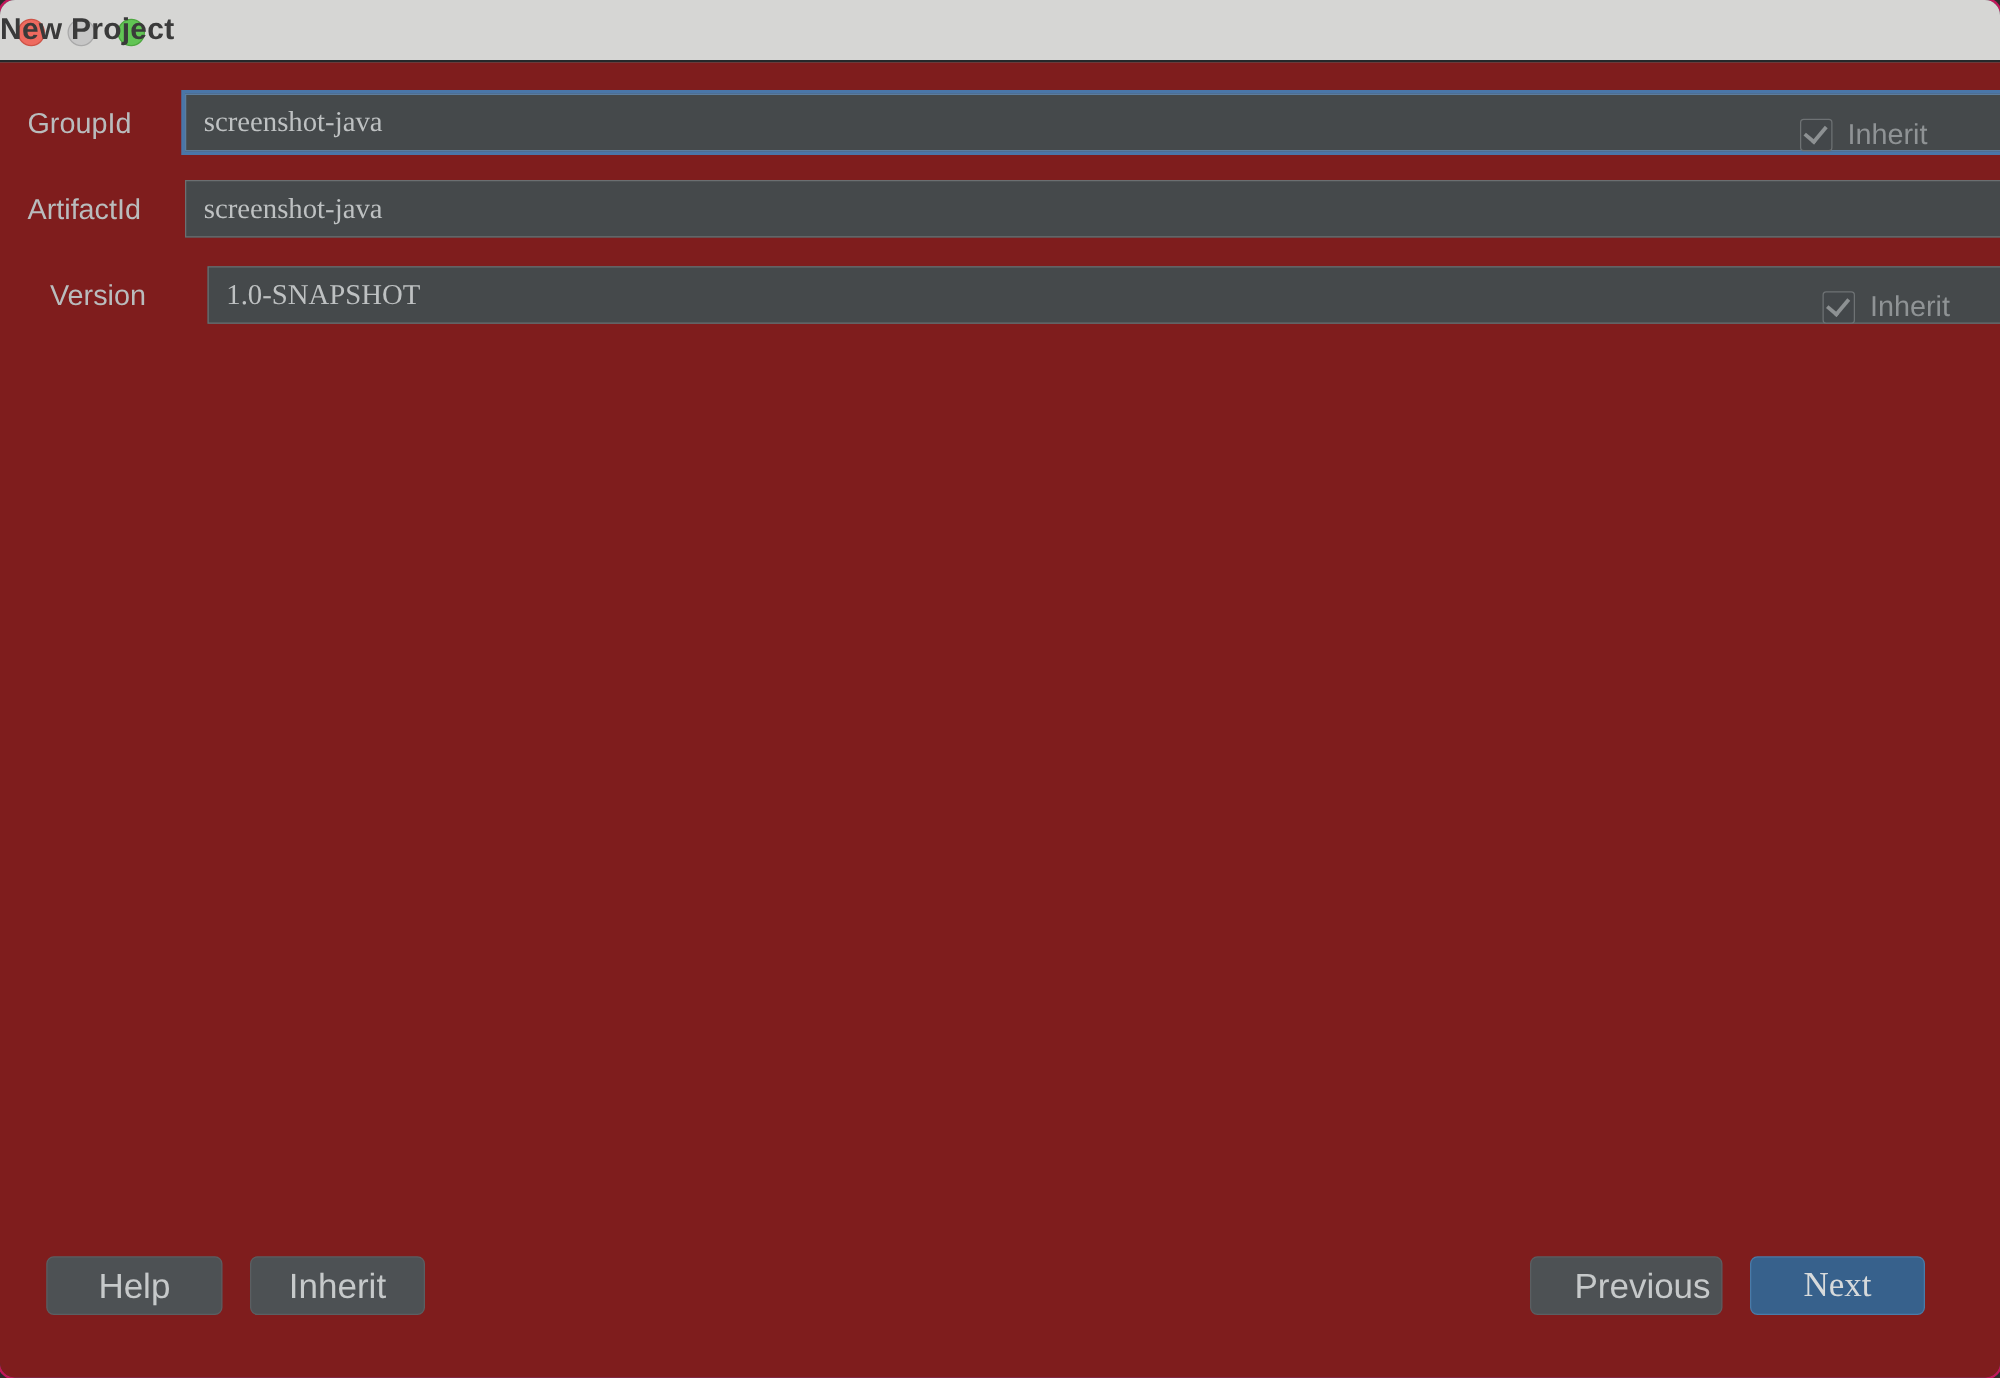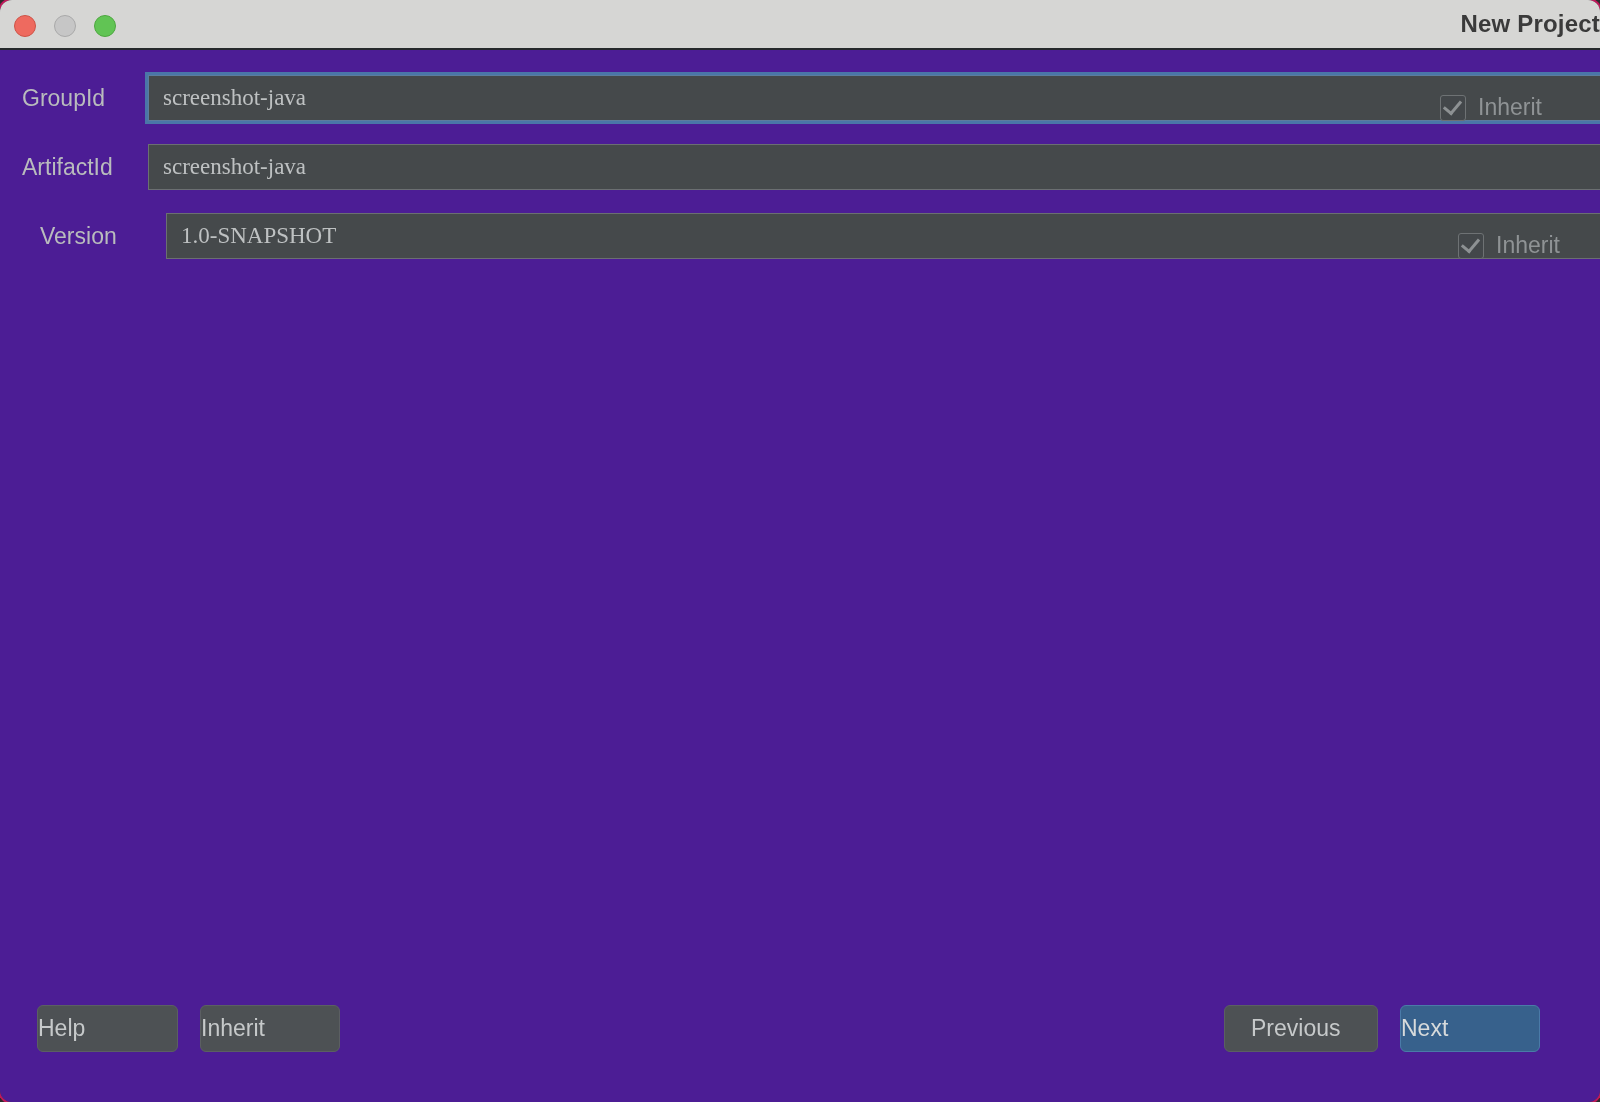--- a/index.html
+++ b/index.html
@@ -57,35 +57,35 @@
   .light.min     { background: #c6c6c6; border: 1px solid #a9a9a9; }
   .light.zoom    { background: #61c454; border: 1px solid #4da73f; }
 
   #window-title {
     position: absolute;
     left: 0;
     top: 0;
     width: 1600px;
     height: 48px;
     line-height: 48px;
-    text-align: right;
+    text-align: left;
     font-size: 24px;
     font-weight: bold;
     color: #3a3a3a;
     letter-spacing: 0.2px;
   }
 
   
   #body {
     position: absolute;
     left: 0;
     top: 50px;
     width: 1600px;
     height: 1052px;
-    background: #4c1d95;
+    background: #7f1d1d;
   }
 
   
   .form-row {
     position: absolute;
     left: 0;
     width: 1600px;
     height: 46px;
   }
   #row-groupid   { top: 25px; }
@@ -164,30 +164,31 @@
   
   .btn {
     position: absolute;
     box-sizing: border-box;
     height: 47px;
     border-radius: 6px;
     background: #4d5154;
     border: 1px solid #5b5f62;
     color: #c6c9ca;
     font-family: "Liberation Sans", sans-serif;
-    font-size: 23px;
+    font-size: 28px;
     line-height: 45px;
-    text-align: left;
+    text-align: center;
     cursor: default;
     padding: 0;
   }
   .btn.primary {
     background: #37618c;
     border: 1px solid #4a7ba8;
     color: #d7dadb;
+    font-family: Liberation Serif, serif;
   }
 
   #btn-help     { left: 37px;   top: 955px; width: 141px; }
   #btn-cancel   { left: 200px;  top: 955px; width: 140px; }
   #btn-previous { left: 1224px; top: 955px; width: 154px; padding-left: 26px; }
   #btn-next     { left: 1400px; top: 955px; width: 140px; }
 </style>
 </head>
 <body>
 

